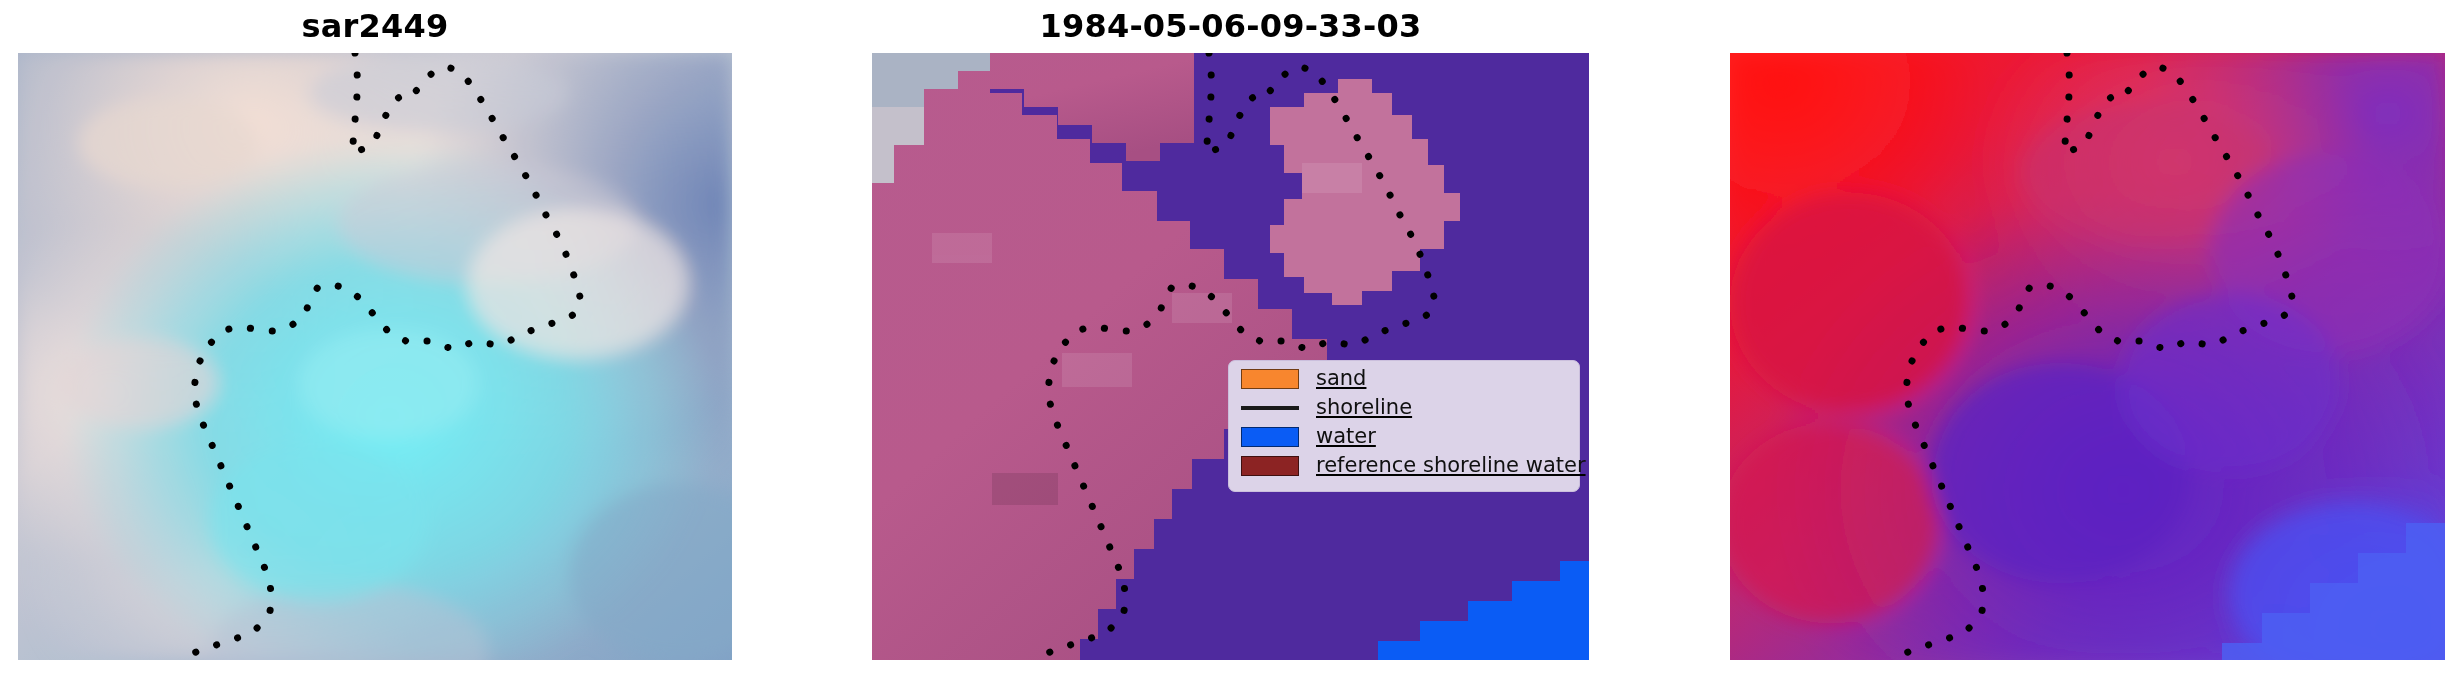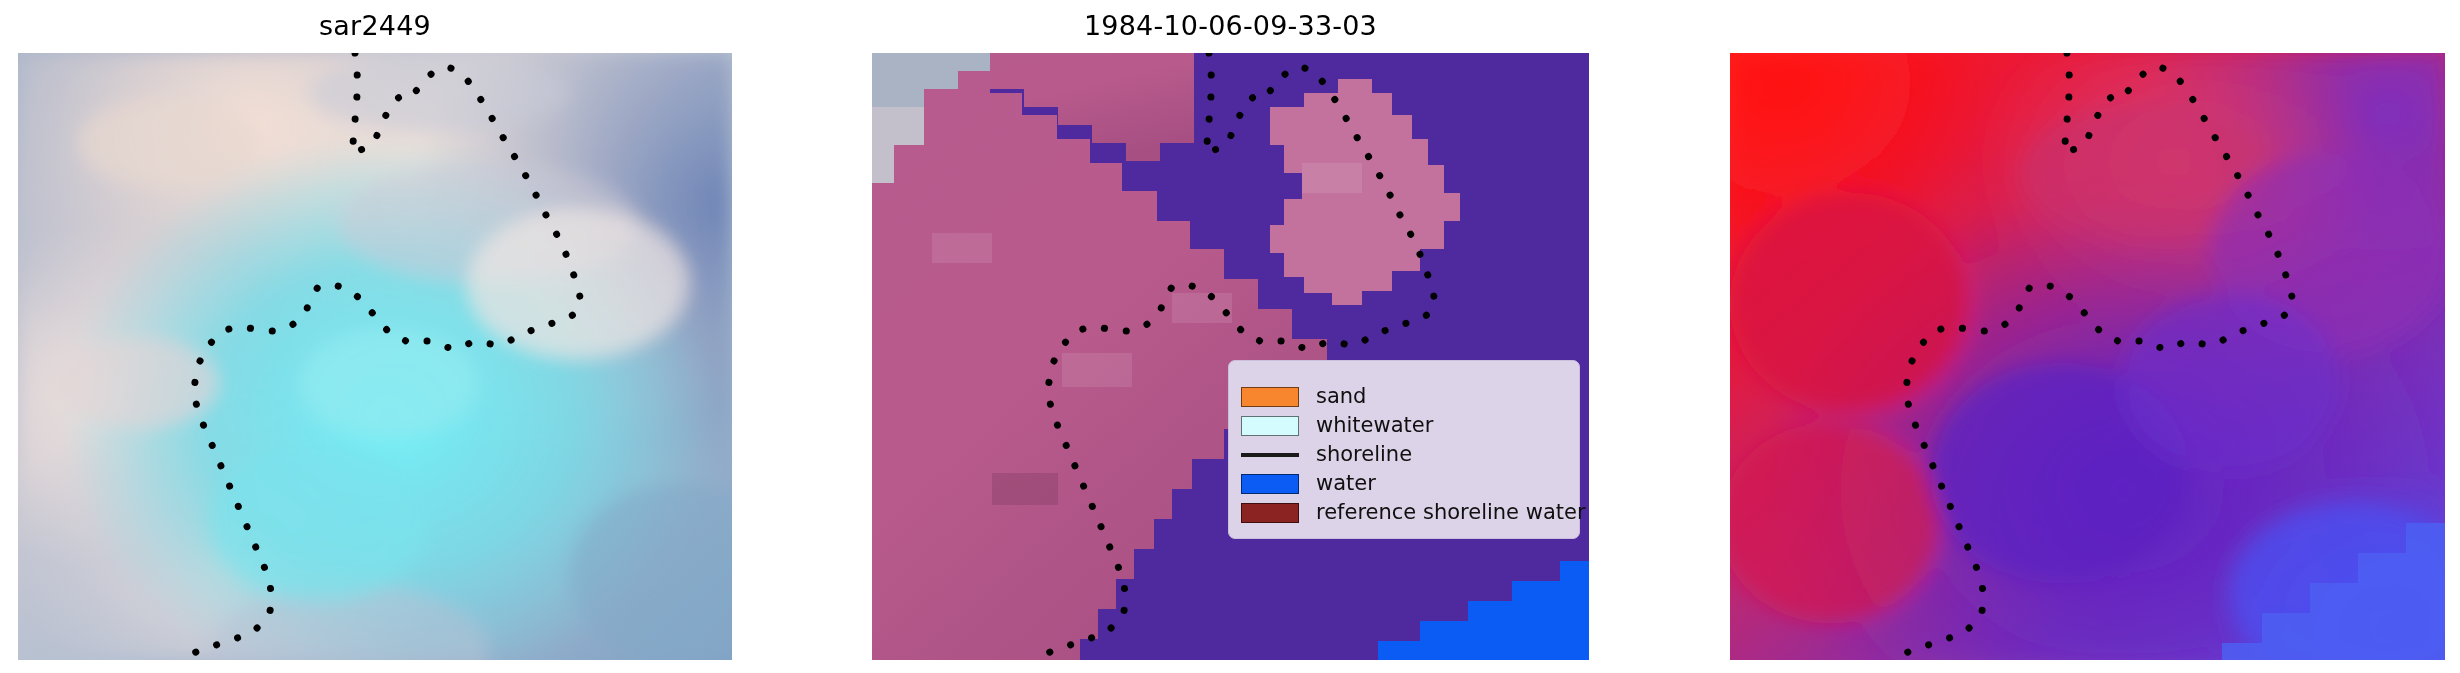--- a/index.html
+++ b/index.html
@@ -6,21 +6,21 @@
   body{
     width:2460px;height:673px;
     font-family:"DejaVu Sans", sans-serif;
     overflow:hidden;position:relative;
   }
   .figure{position:absolute;inset:0;background:#ffffff;}
 
   .panel{position:absolute;top:53px;height:607px;overflow:hidden;background:#888;}
   .panel-title{
     position:absolute;top:8px;height:36px;line-height:36px;
-    text-align:center;font-weight:normal;font-size:27px;color:#000;
+    text-align:center;font-weight:bold;font-size:32px;color:#000;
     letter-spacing:0.2px;white-space:nowrap;
   }
 
   
   #panel-sar      {left:18px;  width:714px;}
   #title-sar      {left:18px;  width:714px;}
   #panel-class    {left:872px; width:717px;}
   #title-class    {left:872px; width:717px;}
   #panel-l5       {left:1730px;width:715px;}
   #title-l5       {left:1730px;width:715px;}
@@ -35,23 +35,24 @@
   }
 
   
   .legend{
     position:absolute;
     left:356px;top:307px;
     width:352px;
     background:#dcd3e8;
     border:1px solid #cbbfdd;
     border-radius:7px;
-    padding:21px 14px 11px 12px;
+    padding:3px 14px 11px 12px;
     box-sizing:border-box;
     box-shadow:0 0 0 0 rgba(0,0,0,0);
+    text-decoration:underline;
   }
   .legend-row{
     display:flex;align-items:center;
     height:29px;
   }
   .swatch{
     width:58px;height:20px;
     border:1px solid rgba(0,0,0,0.55);
     box-sizing:border-box;
     flex:0 0 auto;
@@ -132,21 +133,21 @@
         <ellipse cx="300" cy="470" rx="110" ry="80" fill="#76e2ec" opacity="0.6"></ellipse>
       </g>
       <rect x="0" y="0" width="714" height="607" fill="#ffffff" opacity="0.03"></rect>
     </svg>
 
     <svg class="shoreline" viewBox="0 0 714 607" preserveAspectRatio="none">
       <polyline points="337,0 340,30 338,55 336,80 334,100 345,96 356,90 363,72 370,58 378,46 386,42 394,44 398,38 404,30 412,22 420,16 430,14 440,18 450,28 460,42 470,58 480,76 492,96 504,116 514,134 522,150 530,166 538,180 546,196 552,212 558,228 562,244 560,258 552,264 542,268 528,272 512,278 498,284 488,290 478,292 468,290 460,288 452,290 444,294 436,296 428,294 420,290 412,288 404,288 396,290 388,288 380,284 372,280 364,272 356,262 348,252 340,244 332,238 324,234 316,232 308,232 300,234 296,240 292,248 288,258 282,266 274,272 266,276 256,278 246,278 236,276 226,274 216,274 206,278 196,286 188,296 182,308 178,322 176,336 178,350 182,364 188,378 194,392 200,406 206,420 212,434 218,448 224,462 230,476 236,490 242,504 248,518 252,532 254,546 252,558 246,568 238,576 228,582 216,586 204,590 192,594 180,598 168,604 158,607"></polyline>
     </svg>
   </div>
 
-  <div class="panel-title" id="title-class">1984-10-06-09-33-03</div>
+  <div class="panel-title" id="title-class">1984-05-06-09-33-03</div>
 
   <div class="panel" id="panel-class">
     <svg class="imglayer" viewBox="0 0 717 607" preserveAspectRatio="none">
       <defs>
         <linearGradient id="pinkG" x1="0" y1="0" x2="0.7" y2="1">
           <stop offset="0" stop-color="#b75b8e"></stop>
           <stop offset="0.5" stop-color="#b85a8c"></stop>
           <stop offset="1" stop-color="#a74f83"></stop>
         </linearGradient>
       </defs>
@@ -188,24 +189,20 @@
     </svg>
 
     <svg class="shoreline" viewBox="0 0 717 607" preserveAspectRatio="none">
       <polyline points="337,0 340,30 338,55 336,80 334,100 345,96 356,90 363,72 370,58 378,46 386,42 394,44 398,38 404,30 412,22 420,16 430,14 440,18 450,28 460,42 470,58 480,76 492,96 504,116 514,134 522,150 530,166 538,180 546,196 552,212 558,228 562,244 560,258 552,264 542,268 528,272 512,278 498,284 488,290 478,292 468,290 460,288 452,290 444,294 436,296 428,294 420,290 412,288 404,288 396,290 388,288 380,284 372,280 364,272 356,262 348,252 340,244 332,238 324,234 316,232 308,232 300,234 296,240 292,248 288,258 282,266 274,272 266,276 256,278 246,278 236,276 226,274 216,274 206,278 196,286 188,296 182,308 178,322 176,336 178,350 182,364 188,378 194,392 200,406 206,420 212,434 218,448 224,462 230,476 236,490 242,504 248,518 252,532 254,546 252,558 246,568 238,576 228,582 216,586 204,590 192,594 180,598 168,604 158,607"></polyline>
     </svg>
 
     <div class="legend">
       <div class="legend-row">
         <span class="swatch" style="background:#f8862e"></span>
         <span class="legend-label">sand</span>
-      </div>
-      <div class="legend-row">
-        <span class="swatch" style="background:#d4fbfd"></span>
-        <span class="legend-label">whitewater</span>
       </div>
       <div class="legend-row">
         <span class="swatch-line"></span>
         <span class="legend-label">shoreline</span>
       </div>
       <div class="legend-row">
         <span class="swatch" style="background:#0a5cf5"></span>
         <span class="legend-label">water</span>
       </div>
       <div class="legend-row">

